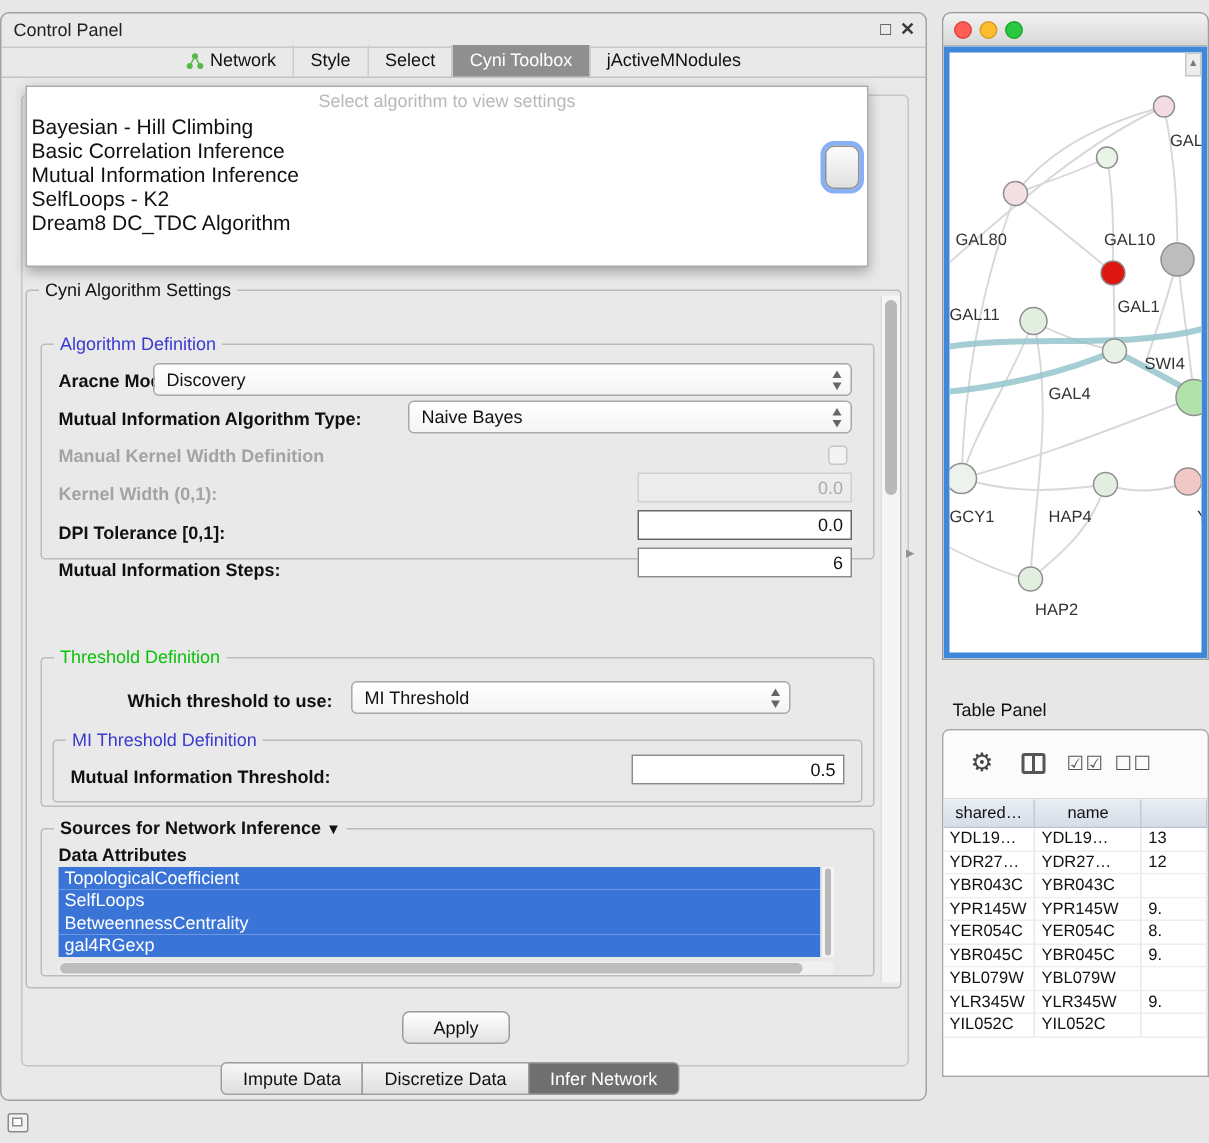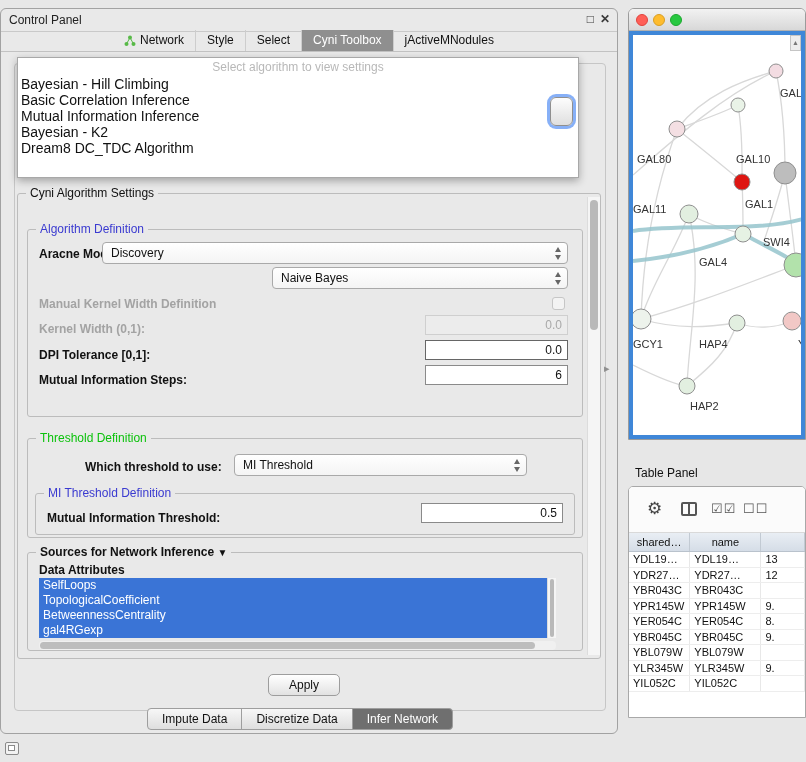--- a/index.html
+++ b/index.html
@@ -129,37 +129,38 @@
       </div>
   </div>
 
   <div class="content-frame"></div>
 
   <div class="popup">
     <div class="ph">Select algorithm to view settings</div>
     <div class="it">Bayesian - Hill Climbing</div>
     <div class="it">Basic Correlation Inference</div>
     <div class="it">Mutual Information Inference</div>
-    <div class="it">Bayesian - K2</div>
+    <div class="it">SelfLoops - K2</div>
     <div class="it">Dream8 DC_TDC Algorithm</div>
   </div>
   <div class="focus-btn"></div>
 
   <div class="group" style="left:16px;top:184px;width:584px;height:466px">
     <span class="gtitle">Cyni Algorithm Settings</span>
   </div>
 
-  <div class="group" style="left:26px;top:220px;width:556px;height:188px">
+  <div class="group" style="left:26px;top:220px;width:556px;height:144px">
     <span class="gtitle blue">Algorithm Definition</span>
   </div>
   <span class="lbl" style="left:38px;top:238px">Aracne Mode:</span>
   <div class="combo" style="left:101px;top:233px;width:466px">
     <span>Discovery</span>
     <span class="stp"></span>
   </div>
+  <span class="lbl" style="left:38px;top:263px">Mutual Information Algorithm Type:</span>
   <div class="combo" style="left:271px;top:258px;width:296px">
     <span>Naive Bayes</span>
     <span class="stp"></span>
   </div>
   <span class="lbl dis" style="left:38px;top:288px">Manual Kernel Width Definition</span>
   <div class="checkbox" style="left:551px;top:288px"></div>
   <span class="lbl dis" style="left:38px;top:313px">Kernel Width (0,1):</span>
   <div class="field dis" style="left:424px;top:306px;width:143px">0.0</div>
   <span class="lbl" style="left:38px;top:339px">DPI Tolerance [0,1]:</span>
   <div class="field" style="left:424px;top:331px;width:143px;border-color:#666">0.0</div>
@@ -179,22 +180,22 @@
     <span class="gtitle blue">MI Threshold Definition</span>
   </div>
   <span class="lbl" style="left:46px;top:502px">Mutual Information Threshold:</span>
   <div class="field" style="left:420px;top:494px;width:142px">0.5</div>
 
   <div class="group" style="left:26px;top:543px;width:556px;height:99px">
     <span class="gtitle bold"><span>Sources for Network Inference</span> <span style="font-size:10px">▼</span></span>
   </div>
   <span class="lbl" style="left:38px;top:554px">Data Attributes</span>
   <div class="attr-list" style="left:38px;top:569px;width:508px;height:60px">
+    <div class="attr-item">TopologicalCoefficient</div>
     <div class="attr-item">SelfLoops</div>
-    <div class="attr-item">TopologicalCoefficient</div>
     <div class="attr-item">BetweennessCentrality</div>
     <div class="attr-item">gal4RGexp</div>
   </div>
   <div class="sb-v" style="left:546px;top:569px;width:9px;height:60px">
       <div class="sb-thumb-v" style="top:1px;height:58px"></div>
     </div>
   <div class="sb-h" style="left:38px;top:632px;width:517px;height:9px">
       <div class="sb-thumb-h" style="left:1px;width:495px"></div>
     </div>
 

